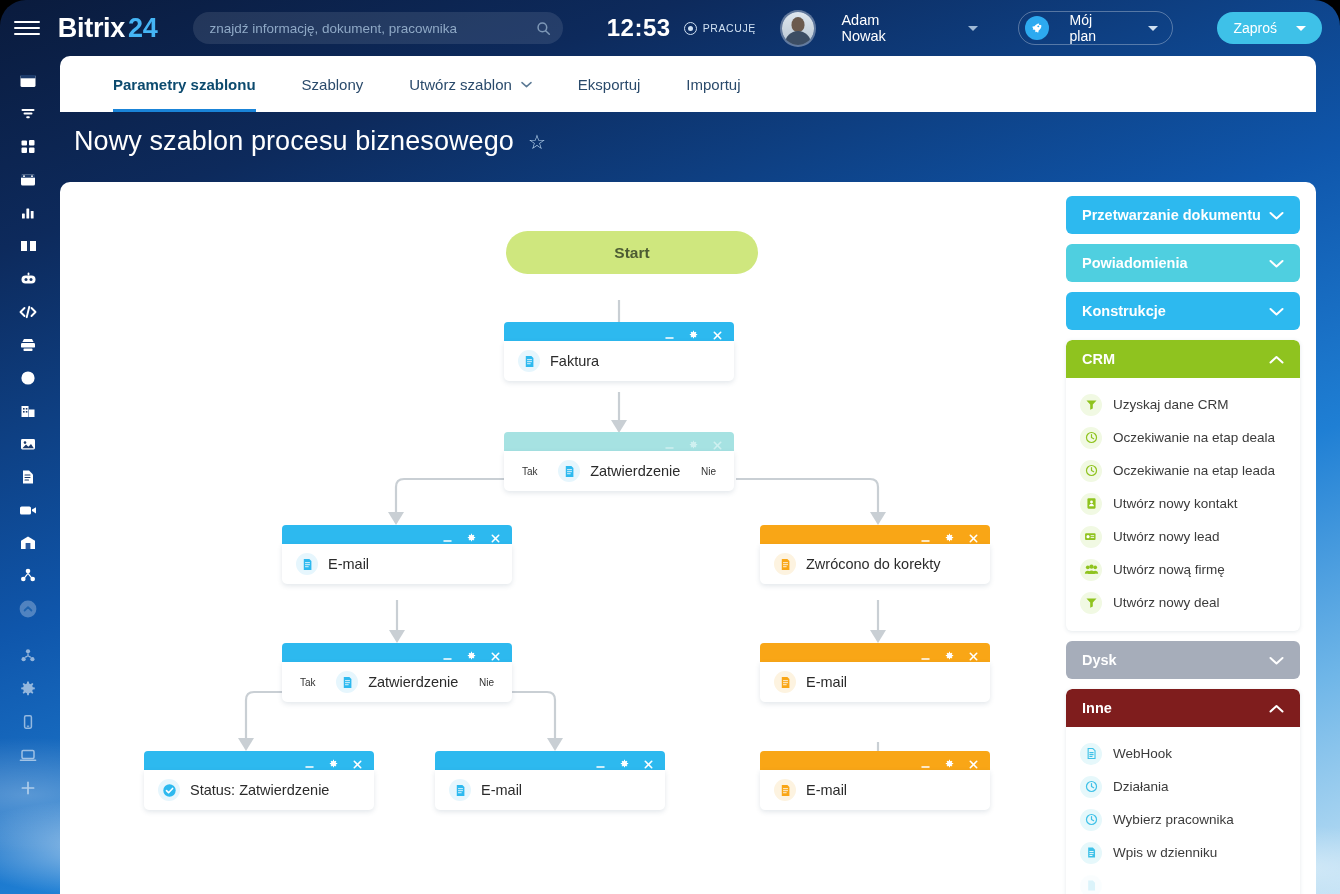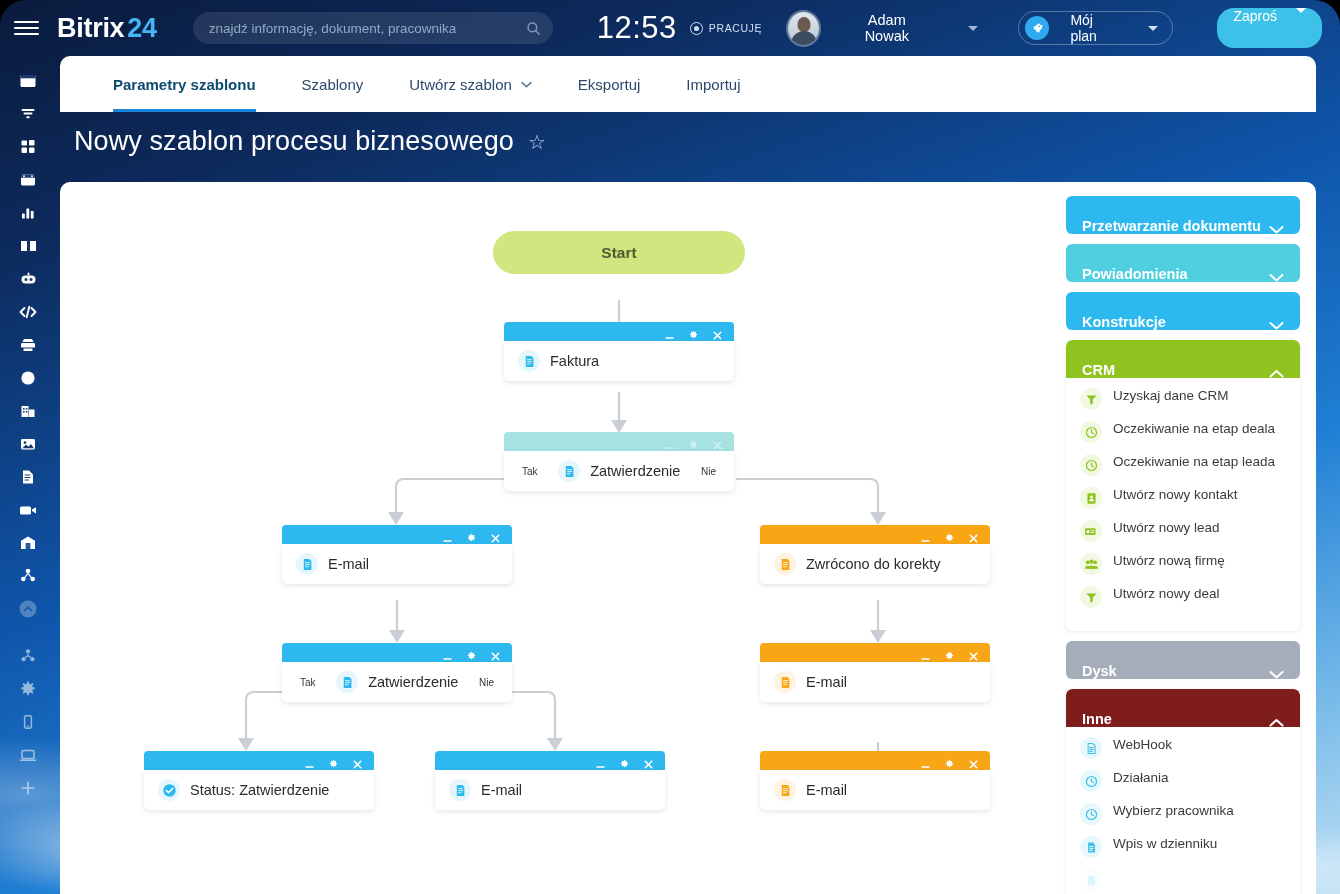--- a/index.html
+++ b/index.html
@@ -45,45 +45,45 @@
     margin-left: 36px; width: 372px; height: 32px; border-radius: 16px;
     background: rgba(255,255,255,.10);
     display:flex; align-items:center; padding: 0 12px 0 16px;
   }
   .searchbox input {
     flex:1; background: transparent; border: 0; outline: none;
     color:#cfe0f2; font-size: 13.5px; font-family: inherit;
   }
   .searchbox input::placeholder { color:#8fa9c6; }
   .search-ico { width:15px; height:15px; opacity:.75; }
-  .clock { margin-left: 44px; color:#fff; font-size: 31px; font-weight: 400; letter-spacing: .5px;}
+  .clock { margin-left: 44px; color:#fff; font-size: 24px; font-weight: 700; letter-spacing: .5px;}
   .status { margin-left: 13px; display:flex; align-items:center; gap:6px; color:#cfe0f2; font-size:10.5px; letter-spacing:.6px;}
   .status .dot-ring { width:13px; height:13px; border:1.5px solid #cfe0f2; border-radius:50%; display:flex; align-items:center; justify-content:center;}
   .status .dot-ring i { width:5px; height:5px; background:#cfe0f2; border-radius:50%; display:block;}
-  .user { margin-left: 26px; display:flex; align-items:center; gap:27px; cursor:pointer;text-align:center;}
+  .user { margin-left: 26px; display:flex; align-items:center; gap:27px; cursor:pointer;}
   .avatar {
     width:33px; height:33px; border-radius:50%; overflow:hidden; position:relative;
     background: linear-gradient(#dfe7ee,#b9c6d2);
     box-shadow: 0 0 0 2px rgba(255,255,255,.35);
   }
   .avatar .head { position:absolute; left:50%; top:16%; transform:translateX(-50%); width:13px; height:15px; border-radius:50% 50% 45% 45%; background:#6b5a4d; }
   .avatar .body { position:absolute; left:50%; bottom:-2px; transform:translateX(-50%); width:26px; height:16px; border-radius:13px 13px 0 0; background:#3c4d63;}
   .uname { color:#fff; font-size:14.5px; }
   .caret { width:0;height:0;border-left:5px solid transparent;border-right:5px solid transparent;border-top:5px solid #9fb9d6; margin-left:14px;}
   .plan {
     margin-left: 40px; height: 34px; min-width: 155px; border-radius: 17px;
     border: 1px solid rgba(255,255,255,.30);
     display:flex; align-items:center; gap:21px; padding: 0 14px 0 6px; cursor:pointer;
   }
   .plan .rocket { width:24px; height:24px; border-radius:50%; background:#2daaf0; display:flex;align-items:center;justify-content:center;}
   .plan .ptxt { color:#fff; font-size:14px; flex:1;}
   .plan .caret { border-top-color:#cfe0f2; margin-left:6px;}
   .invite {
-    margin-left: 44px; height:40px; border-radius:17px; background:#3ec1e8;
-    display:flex;align-items:flex-start; gap:17px; padding:0 16px; color:#fff; font-size:14px; cursor:pointer;
+    margin-left: 44px; height:32px; border-radius:17px; background:#3ec1e8;
+    display:flex;align-items:center; gap:17px; padding:0 16px; color:#fff; font-size:14px; cursor:pointer;
   }
   .invite .caret { border-top-color:#fff; margin-left:2px; }
 
   
   .rail {
     position:absolute; left:0; top:56px; width:56px; bottom:0;
     z-index:4; display:flex; flex-direction:column; align-items:center;
     padding-top: 8px; gap: 0;
   }
   .rail-item { width:56px; height:33px; display:flex; align-items:center; justify-content:center; cursor:pointer;}
@@ -148,27 +148,27 @@
   .startnode {
     position:absolute; width:252px; height:43px; border-radius:22px; background:#cfe77e;
     display:flex; align-items:center; justify-content:center;
     color:#4d5c33; font-size:15.5px; font-weight:700;
   }
 
   
   .toolpanel { position:absolute; right:16px; top:14px; width:234px; }
   .grp { margin-bottom: 10px; border-radius:6px; }
   .grp-head {
-    height:38px; border-radius:6px; display:flex; align-items:flex-end; justify-content:space-between;
+    height:38px; border-radius:6px; display:flex; align-items:center; justify-content:space-between;
     padding: 0 16px; color:#fff; font-size:14.5px; font-weight:700; cursor:pointer;
   }
   .grp.open { box-shadow: 0 1px 4px rgba(40,70,100,.12); border-radius:6px; overflow:hidden; background:#fff; }
   .grp.open .grp-head { border-radius:6px 6px 0 0; }
   .grp-body { padding: 10px 0 12px 0; }
-  .tool-item { height:33px; display:flex; align-items:flex-start; padding: 0 10px 0 14px; gap:11px; cursor:pointer;}
+  .tool-item { height:33px; display:flex; align-items:center; padding: 0 10px 0 14px; gap:11px; cursor:pointer;}
   .tool-item .tglyph { width:22px; height:22px; border-radius:50%; display:flex; align-items:center; justify-content:center; flex:0 0 auto;}
   .tool-item .tlabel { font-size:13.5px; color:#3b3b3b; }
   .fade-bottom { opacity:.18; }
 </style>
 </head>
 <body>
 
 <div id="app">
 
   <div class="topbar">
@@ -437,21 +437,21 @@
             <polygon points="328,330 344,330 336,343"></polygon>
             <polygon points="810,330 826,330 818,343"></polygon>
             <polygon points="329,448 345,448 337,461"></polygon>
             <polygon points="810,448 826,448 818,461"></polygon>
             <polygon points="178,556 194,556 186,569"></polygon>
             <polygon points="487,556 503,556 495,569"></polygon>
             <polygon points="810,578 826,578 818,591"></polygon>
           </g>
         </svg>
 
-        <div class="startnode" style="left:433px; top:49px;">
+        <div class="startnode" style="left:446px; top:49px;">
           <span>Start</span>
         </div>
 
         <div class="nodebox" style="left:444px; top:140px; width:230px;">
           <div class="bar" style="background:#2db9ef">
             <span class="ic">
                 <svg width="11" height="11" viewBox="0 0 11 11" stroke="#fff" stroke-width="1.5" stroke-linecap="round">
                   <line x1="2" y1="8" x2="9" y2="8"></line>
                 </svg>
               </span>

